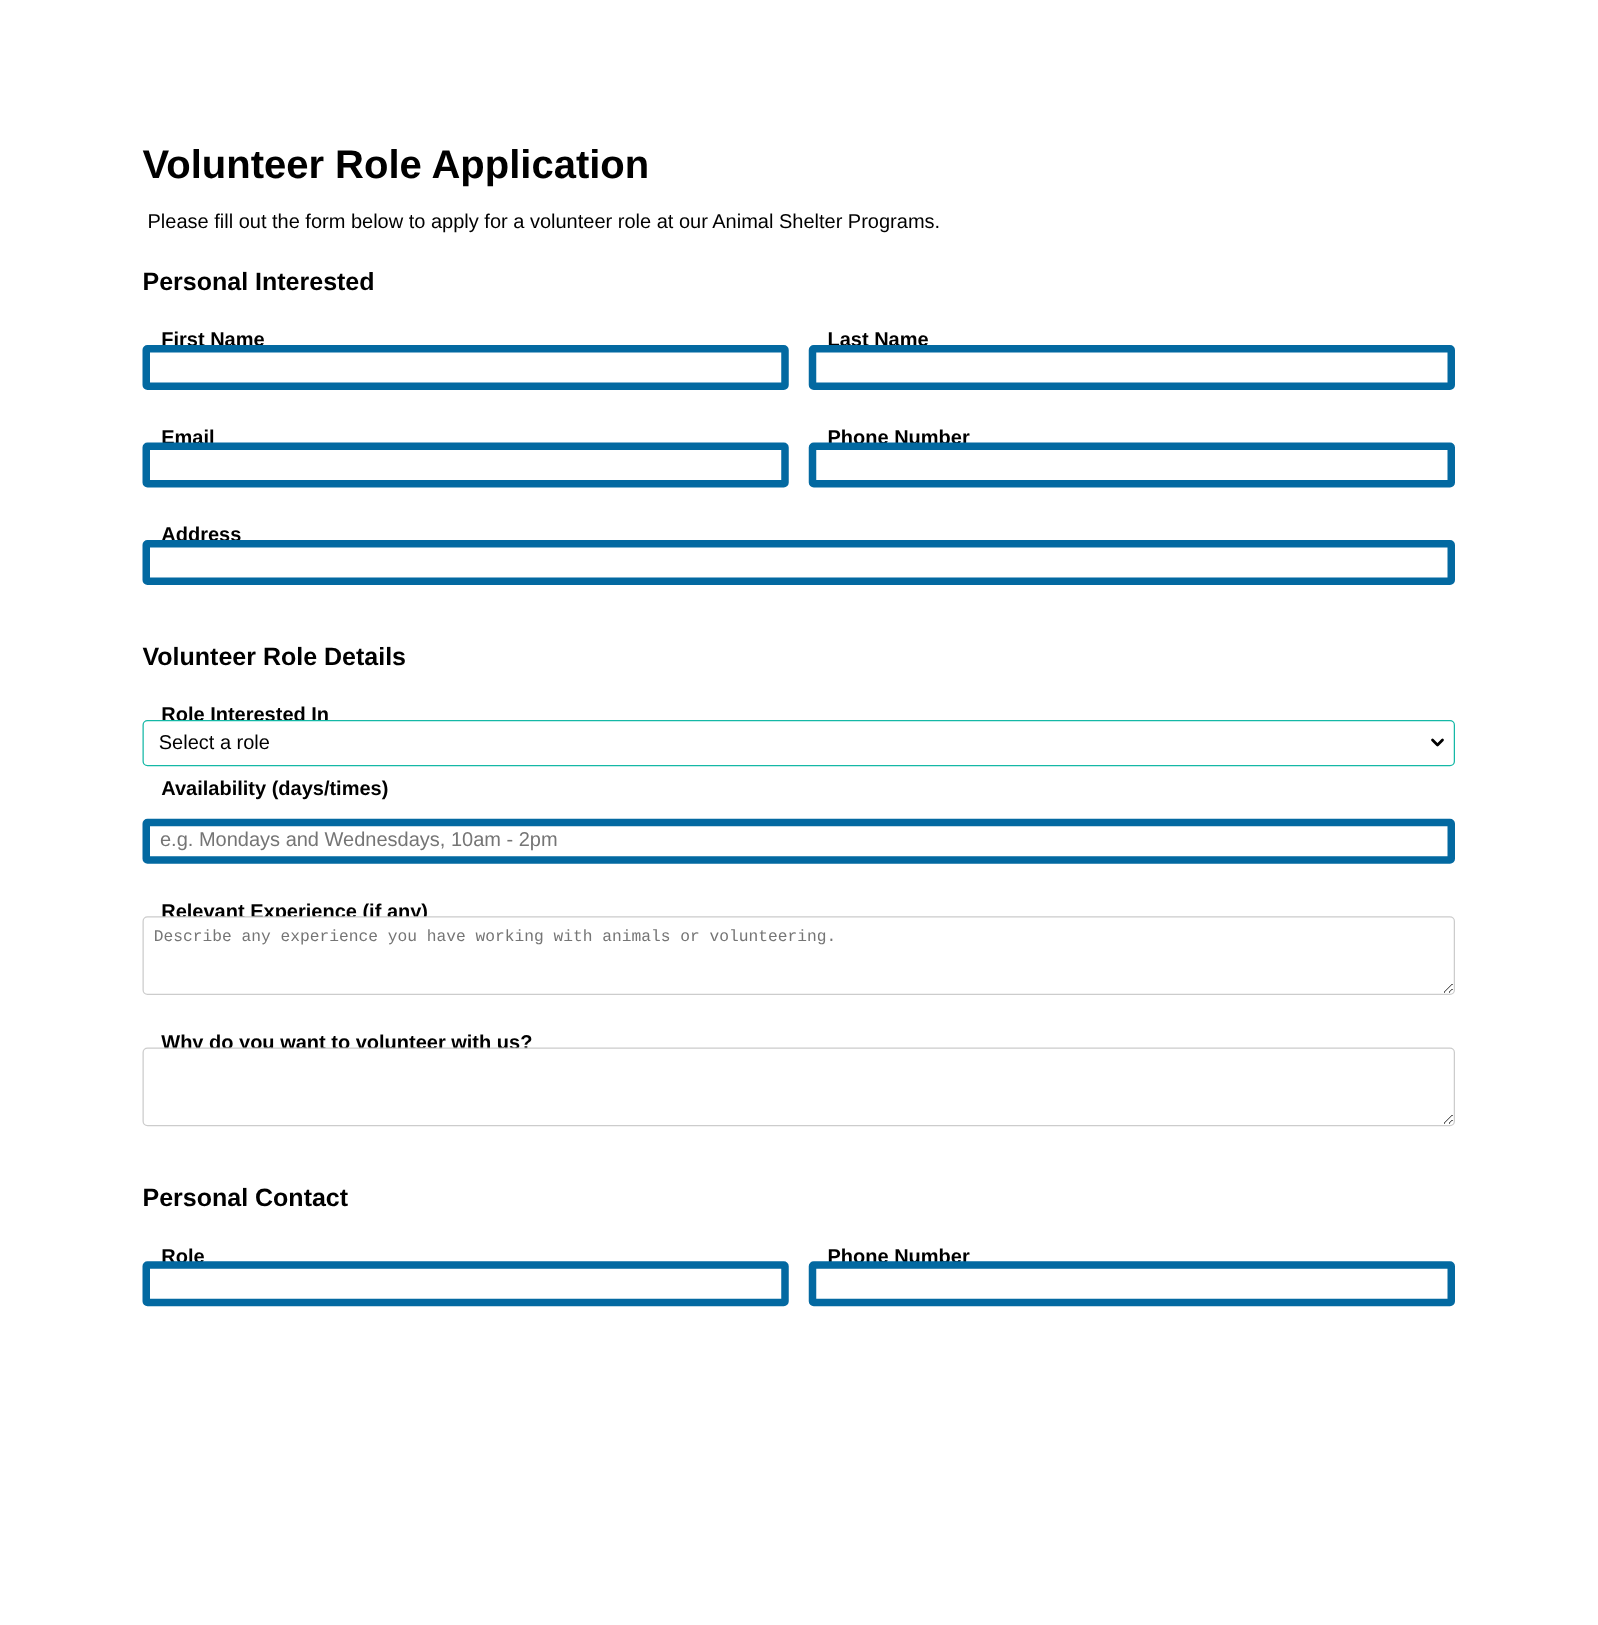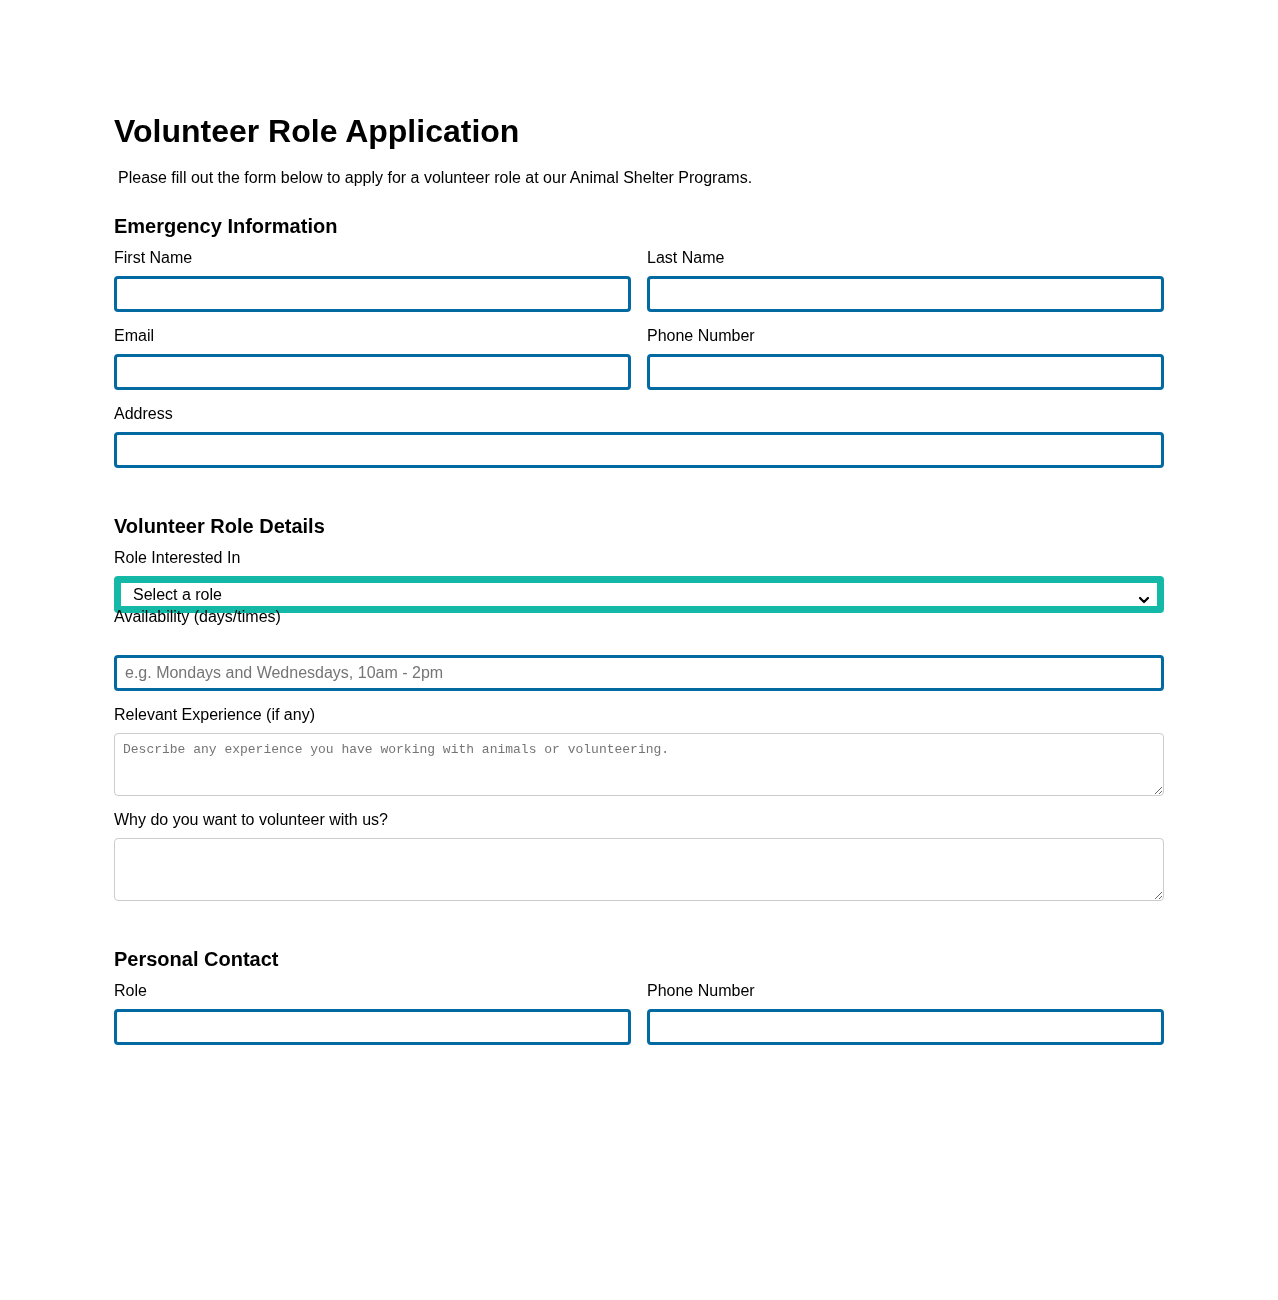--- a/index.html
+++ b/index.html
@@ -15,57 +15,57 @@
   }
   .intro {
     position: absolute; top: 164px; left: 0; margin: 4px;
     font-size: 16px; line-height: 20px; white-space: nowrap;
   }
   .h2 {
     position: absolute; left: 0; margin: 0;
     font-size: 20px; font-weight: bold; line-height: 24px; white-space: nowrap;
   }
   .label {
-    position: absolute; margin: 0;
-    font-size: 16px; font-weight: normal; line-height: 20px; white-space: nowrap;
+    position: absolute; margin: 15px;
+    font-size: 16px; font-weight: bold; line-height: 20px; white-space: nowrap;
   }
   .field {
     position: absolute; height: 36px;
-    border: 3px solid #0369a1; border-radius: 4px; background: #fff;
+    border: 6px solid #0369a1; border-radius: 4px; background: #fff;
     font-family: "Liberation Sans", sans-serif; font-size: 16px;
     padding: 0 8px; color: #000; outline: none;
   }
   .field::placeholder { color: #757575; }
   .half-l { left: 0; width: 517px; }
   .half-r { left: 533px; width: 517px; }
   .full { left: 0; width: 1050px; }
   .select {
     position: absolute; left: 0; width: 1050px; height: 37px;
-    border: 7px solid #14b8a6; border-radius: 4px; background: #fff;
+    border: 1px solid #14b8a6; border-radius: 4px; background: #fff;
     font-size: 16px; padding: 0 12px; display: flex; align-items: center;
   }
   .select .chev {
     position: absolute; right: 6px; top: 10px; width: 14px; height: 14px;
   }
   .ta {
     position: absolute; left: 0; width: 1050px; height: 63px;
     border: 1px solid #cccccc; border-radius: 4px; background: #fff;
     font-family: "Liberation Mono", monospace; font-size: 13px;
     padding: 8px; resize: vertical; outline: none; color: #15803d;
   }
   .ta::placeholder { color: #757575; }
 </style>
 </head>
 <body>
 
 <div class="container">
   <h1 class="title">Volunteer Role Application</h1>
   <p class="intro">Please fill out the form below to apply for a volunteer role at our Animal Shelter Programs.</p>
 
-  <h2 class="h2" style="top:214px;">Emergency Information</h2>
+  <h2 class="h2" style="top:214px;">Personal Interested</h2>
 
   <label class="label" style="top:248px; left:0;">First Name</label>
   <input class="field half-l" style="top: 276px;" type="text" value="">
 
   <label class="label" style="top:248px; left:533px;">Last Name</label>
   <input class="field half-r" style="top: 276px;" type="text" value="">
 
   <label class="label" style="top:326px; left:0;">Email</label>
   <input class="field half-l" style="top: 354px;" type="email" value="">
 

